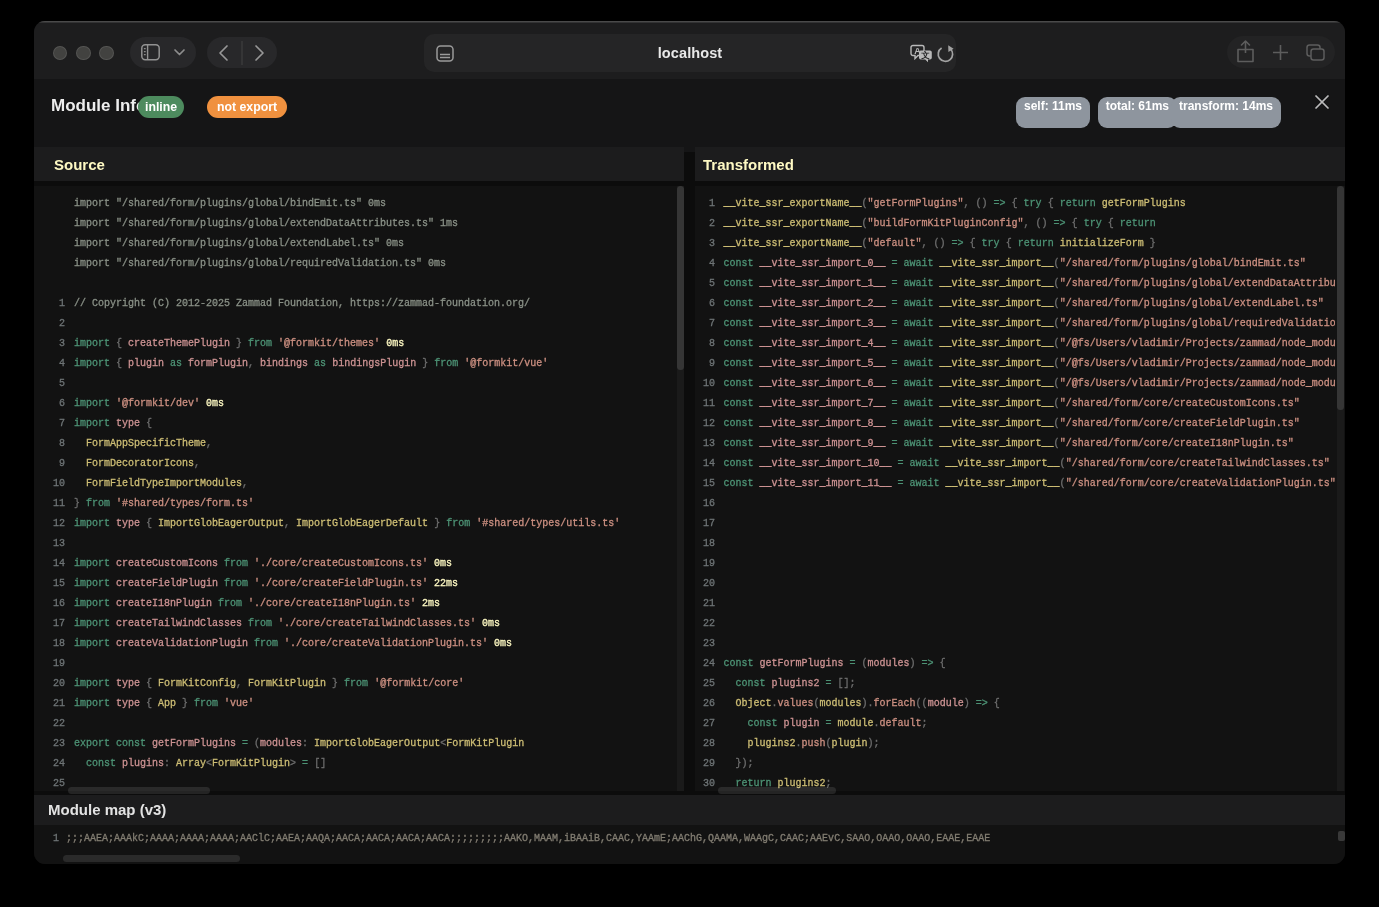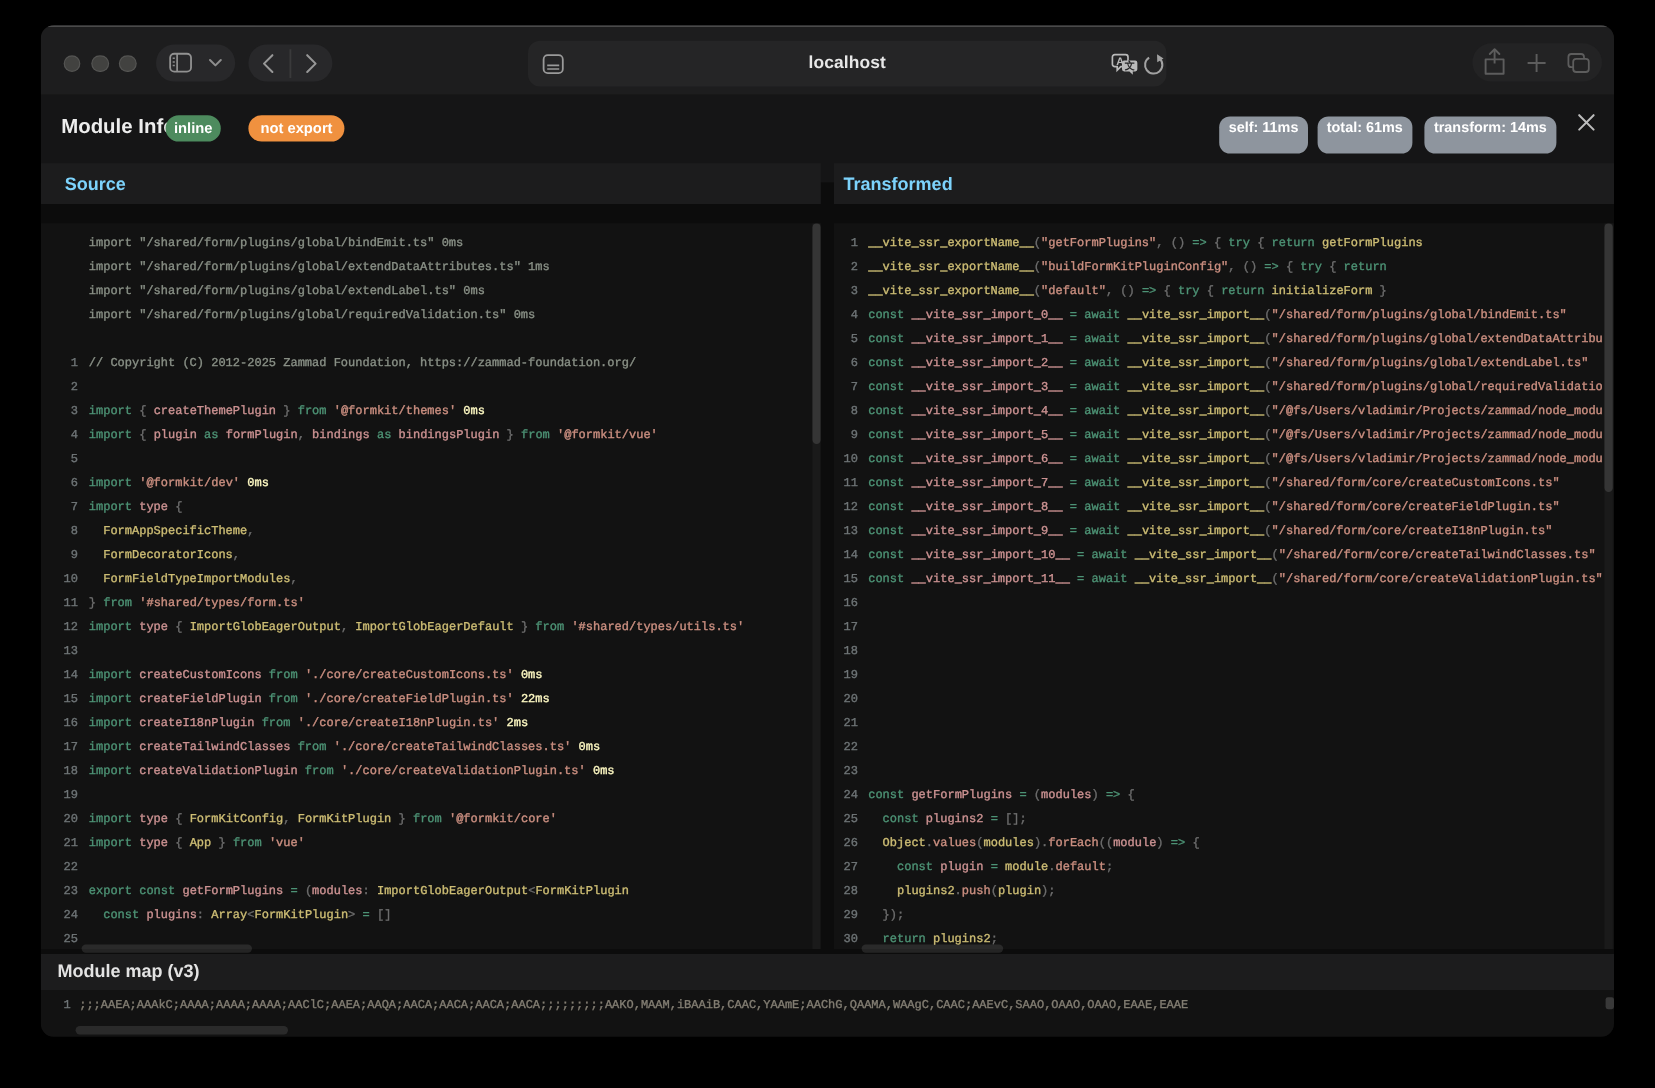--- a/index.html
+++ b/index.html
@@ -2,37 +2,37 @@
 <html><head><meta charset="utf-8"><style>
 * { margin:0; padding:0; box-sizing:border-box; }
 html,body { width:1379px; height:907px; background:#000; overflow:hidden;
   font-family:"Liberation Sans", sans-serif; }
 #win { position:absolute; left:34px; top:21px; width:1311px; height:843px;
   background:#0c0c0c; border-radius:11px; overflow:hidden; }
 #tbar { position:absolute; left:0; top:0; width:100%; height:58px; background:#1d1d1e; box-shadow: inset 0 1.5px 0 #4a4a4a; }
 .tl { position:absolute; top:24.5px; width:14.5px; height:14.5px; border-radius:50%; background:#424240;
   box-shadow: inset 0 0 0 1px rgba(255,255,255,0.10); }
 .pill { position:absolute; background:#28282a; border-radius:15.5px; }
-#urlbar { position:absolute; left:406px; top:12.5px; width:532px; height:38.5px;
+#urlbar { position:absolute; left:390px; top:12.5px; width:532px; height:38.5px;
   background:#252526; border-radius:10px; }
 #urltext { position:absolute; left:0; right:0; top:11px; text-align:center; color:#e8e8e8;
   font-size:14.5px; font-weight:700; letter-spacing:.1px; }
 #rightpill { position:absolute; left:1193px; top:15px; width:108px; height:32px; background:#232324; border-radius:16px; }
 svg { position:absolute; overflow:visible; }
 #mhead { position:absolute; left:0; top:58px; width:100%; height:73px; background:#151516; }
 #mtitle { position:absolute; left:17px; top:17px; color:#ededed; font-size:17px; font-weight:700; }
 .badge { position:absolute; top:17px; height:22px; line-height:22px; border-radius:11px;
   color:#fff; font-size:12.3px; font-weight:700; }
 #b-inline { left:104px; background:#4d8b5e; padding:0 7px; }
 #b-cached { left:173px; background:#f0913f; padding:0 10px; }
 .tbadge { position:absolute; top:18px; height:31px; line-height:18px; border-radius:9px;
   background:#8e959e; color:#fff; font-size:12px; font-weight:700; padding:0 8px; }
 #mpath { position:absolute; left:15px; top:41px; color:#8c8c8c; font-size:14.33px;
   font-family:"Liberation Mono", monospace;margin-top:32px; -webkit-text-stroke:0.3px currentColor; }
-.phead { position:absolute; top:115px; height:34px; background:#1c1c1d; color:#7dd3fc;
+.phead { position:absolute; top:126px; height:34px; background:#1c1c1d; color:#fef9c3;
   font-size:15px; font-weight:700; }
 .pbody { position:absolute; top:165px; height:605px; background:#121212; overflow:hidden; }
 #lhead,#lbody { left:0; width:650px; }
 #rhead,#rbody { left:661px; width:682px; }
 #lhead { padding:9px 0 0 20px; }
 #lbody .code { width:647px; overflow:hidden; }
 #rbody .code { width:640px; overflow:hidden; }
 #rhead { padding:9px 0 0 8px; }
 .code { position:absolute; left:0; top:8px; font-family:"Liberation Mono", monospace;
   font-size:10px; white-space:pre; -webkit-text-stroke:0.3px currentColor; }
@@ -115,21 +115,21 @@
       <rect x="5" y="5" width="13" height="11" rx="2.5" fill="#232324" stroke="#5d5d5d" stroke-width="1.5"></rect>
     </svg>
   </div>
   <div id="mhead">
     <div id="mtitle">Module Info</div>
     <div class="badge" id="b-inline">inline</div>
     <div class="badge" id="b-cached">not export</div>
     <div id="mpath">/Users/vladimir/Projects/zammad/app/frontend/shared/form/index.ts</div>
     <div class="tbadge" style="right:255px;">self: 11ms</div>
     <div class="tbadge" style="right:168px;">total: 61ms</div>
-    <div class="tbadge" style="right:48px;">transform: 14ms</div>
+    <div class="tbadge" style="right:64px;">transform: 14ms</div>
     <svg style="left:1280.5px; top:16px;" width="14" height="14" viewBox="0 0 14 14">
       <line x1="1" y1="1" x2="13" y2="13" stroke="#bcbcbc" stroke-width="1.7" stroke-linecap="round"></line>
       <line x1="13" y1="1" x2="1" y2="13" stroke="#bcbcbc" stroke-width="1.7" stroke-linecap="round"></line>
     </svg>
   </div>
   <div class="phead" id="lhead">Source</div>
   <div class="phead" id="rhead">Transformed</div>
   <div class="pbody" id="lbody">
     <div class="code"><div class="ln"><b></b><span><i class="c">import "/shared/form/plugins/global/bindEmit.ts" 0ms</i></span></div><div class="ln"><b></b><span><i class="c">import "/shared/form/plugins/global/extendDataAttributes.ts" 1ms</i></span></div><div class="ln"><b></b><span><i class="c">import "/shared/form/plugins/global/extendLabel.ts" 0ms</i></span></div><div class="ln"><b></b><span><i class="c">import "/shared/form/plugins/global/requiredValidation.ts" 0ms</i></span></div><div class="ln"><b></b><span></span></div><div class="ln"><b>1</b><span><i class="c">// Copyright (C) 2012-2025 Zammad Foundation, https://zammad-foundation.org/</i></span></div><div class="ln"><b>2</b><span></span></div><div class="ln"><b>3</b><span><i class="k">import</i><i class="g"> { </i><i class="p">createThemePlugin</i><i class="g"> } </i><i class="k">from</i><i class="s"> '@formkit/themes'</i><i class="m"> 0ms</i></span></div><div class="ln"><b>4</b><span><i class="k">import</i><i class="g"> { </i><i class="p">plugin</i><i class="k"> as</i><i class="p"> formPlugin</i><i class="g">, </i><i class="p">bindings</i><i class="k"> as</i><i class="p"> bindingsPlugin</i><i class="g"> } </i><i class="k">from</i><i class="s"> '@formkit/vue'</i></span></div><div class="ln"><b>5</b><span></span></div><div class="ln"><b>6</b><span><i class="k">import</i><i class="s"> '@formkit/dev'</i><i class="m"> 0ms</i></span></div><div class="ln"><b>7</b><span><i class="k">import</i><i class="p"> type</i><i class="g"> {</i></span></div><div class="ln"><b>8</b><span><i class="y">  FormAppSpecificTheme</i><i class="g">,</i></span></div><div class="ln"><b>9</b><span><i class="y">  FormDecoratorIcons</i><i class="g">,</i></span></div><div class="ln"><b>10</b><span><i class="y">  FormFieldTypeImportModules</i><i class="g">,</i></span></div><div class="ln"><b>11</b><span><i class="g">} </i><i class="k">from</i><i class="s"> '#shared/types/form.ts'</i></span></div><div class="ln"><b>12</b><span><i class="k">import</i><i class="p"> type</i><i class="g"> { </i><i class="y">ImportGlobEagerOutput</i><i class="g">, </i><i class="y">ImportGlobEagerDefault</i><i class="g"> } </i><i class="k">from</i><i class="s"> '#shared/types/utils.ts'</i></span></div><div class="ln"><b>13</b><span></span></div><div class="ln"><b>14</b><span><i class="k">import</i><i class="p"> createCustomIcons</i><i class="k"> from</i><i class="s"> './core/createCustomIcons.ts'</i><i class="m"> 0ms</i></span></div><div class="ln"><b>15</b><span><i class="k">import</i><i class="p"> createFieldPlugin</i><i class="k"> from</i><i class="s"> './core/createFieldPlugin.ts'</i><i class="m"> 22ms</i></span></div><div class="ln"><b>16</b><span><i class="k">import</i><i class="p"> createI18nPlugin</i><i class="k"> from</i><i class="s"> './core/createI18nPlugin.ts'</i><i class="m"> 2ms</i></span></div><div class="ln"><b>17</b><span><i class="k">import</i><i class="p"> createTailwindClasses</i><i class="k"> from</i><i class="s"> './core/createTailwindClasses.ts'</i><i class="m"> 0ms</i></span></div><div class="ln"><b>18</b><span><i class="k">import</i><i class="p"> createValidationPlugin</i><i class="k"> from</i><i class="s"> './core/createValidationPlugin.ts'</i><i class="m"> 0ms</i></span></div><div class="ln"><b>19</b><span></span></div><div class="ln"><b>20</b><span><i class="k">import</i><i class="p"> type</i><i class="g"> { </i><i class="y">FormKitConfig</i><i class="g">, </i><i class="y">FormKitPlugin</i><i class="g"> } </i><i class="k">from</i><i class="s"> '@formkit/core'</i></span></div><div class="ln"><b>21</b><span><i class="k">import</i><i class="p"> type</i><i class="g"> { </i><i class="y">App</i><i class="g"> } </i><i class="k">from</i><i class="s"> 'vue'</i></span></div><div class="ln"><b>22</b><span></span></div><div class="ln"><b>23</b><span><i class="k">export</i><i class="k"> const</i><i class="p"> getFormPlugins</i><i class="k"> =</i><i class="g"> (</i><i class="p">modules</i><i class="g">: </i><i class="y">ImportGlobEagerOutput</i><i class="g">&lt;</i><i class="y">FormKitPlugin</i></span></div><div class="ln"><b>24</b><span><i class="k">  const</i><i class="p"> plugins</i><i class="g">: </i><i class="y">Array</i><i class="g">&lt;</i><i class="y">FormKitPlugin</i><i class="g">&gt;</i><i class="k"> =</i><i class="g"> []</i></span></div><div class="ln"><b>25</b><span></span></div></div>
     <div class="vtrack" style="left:643px; top:0; height:605px;"></div>

